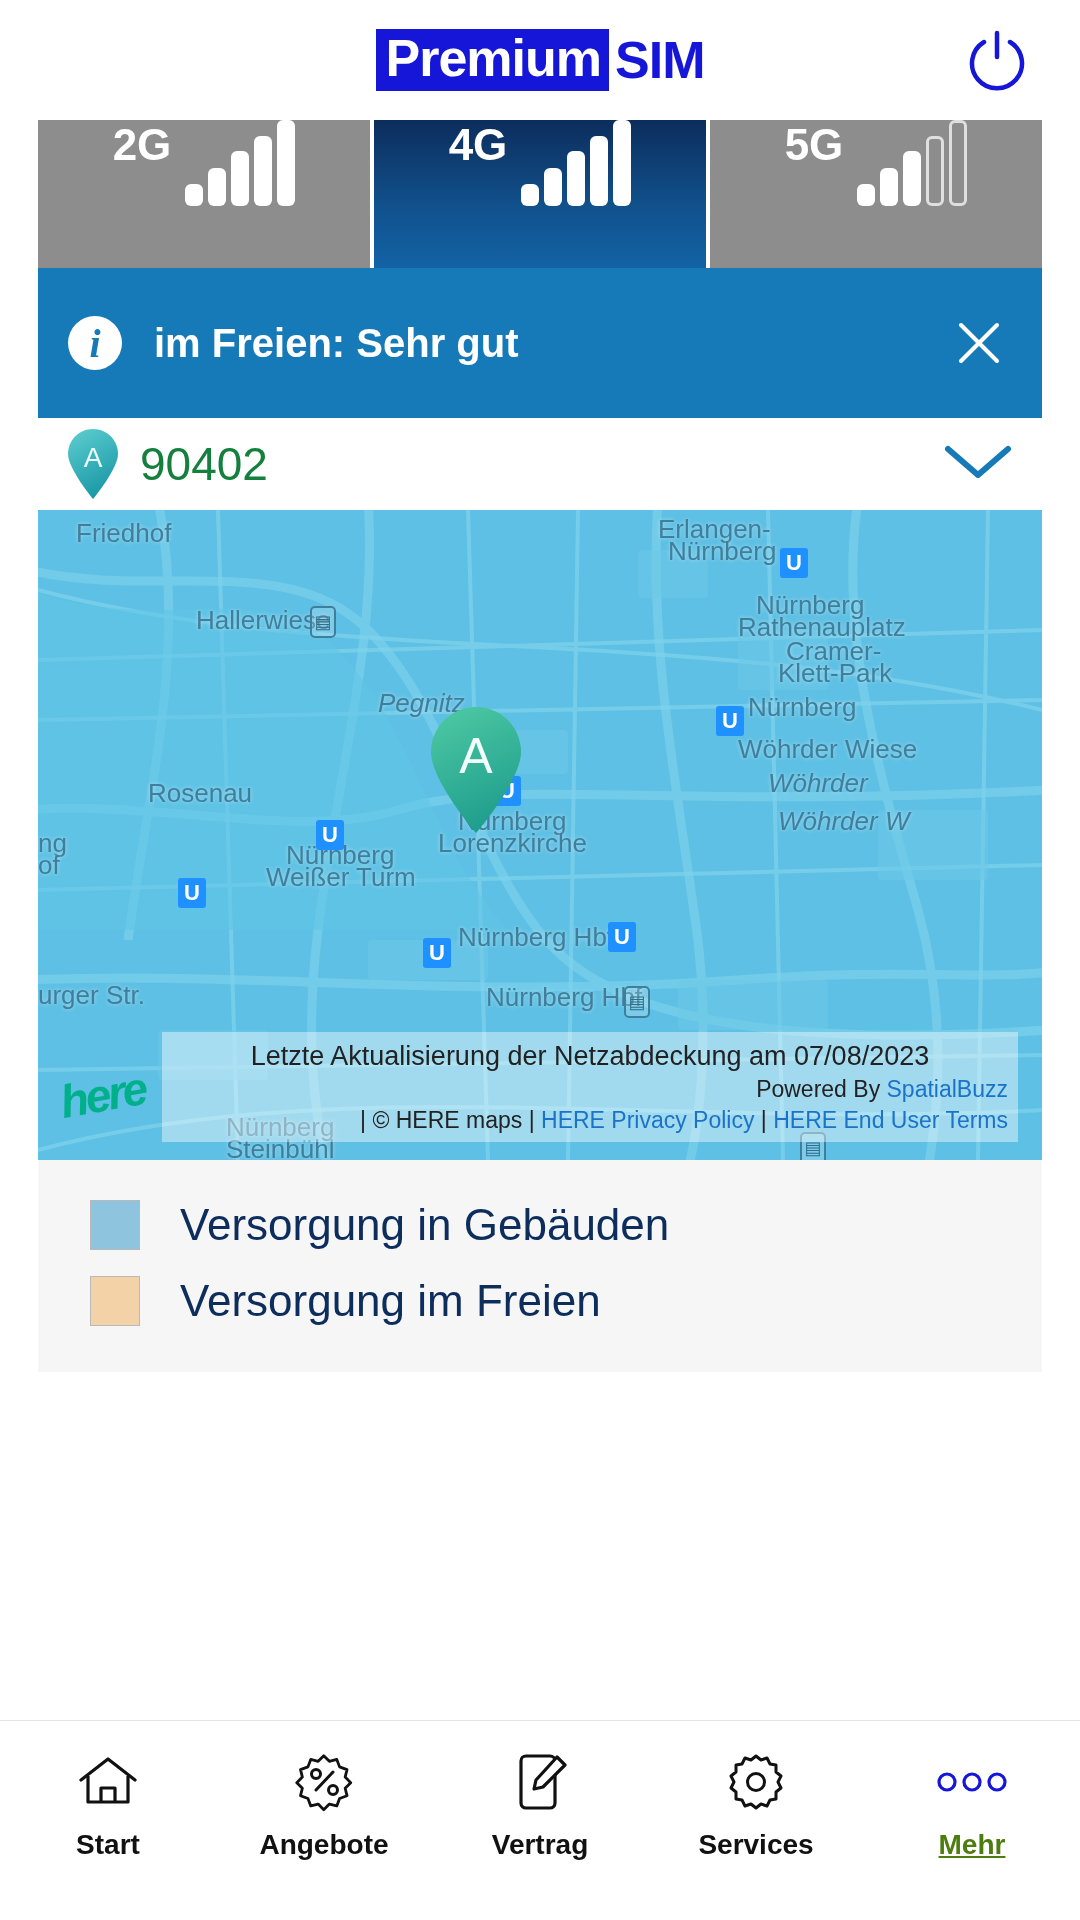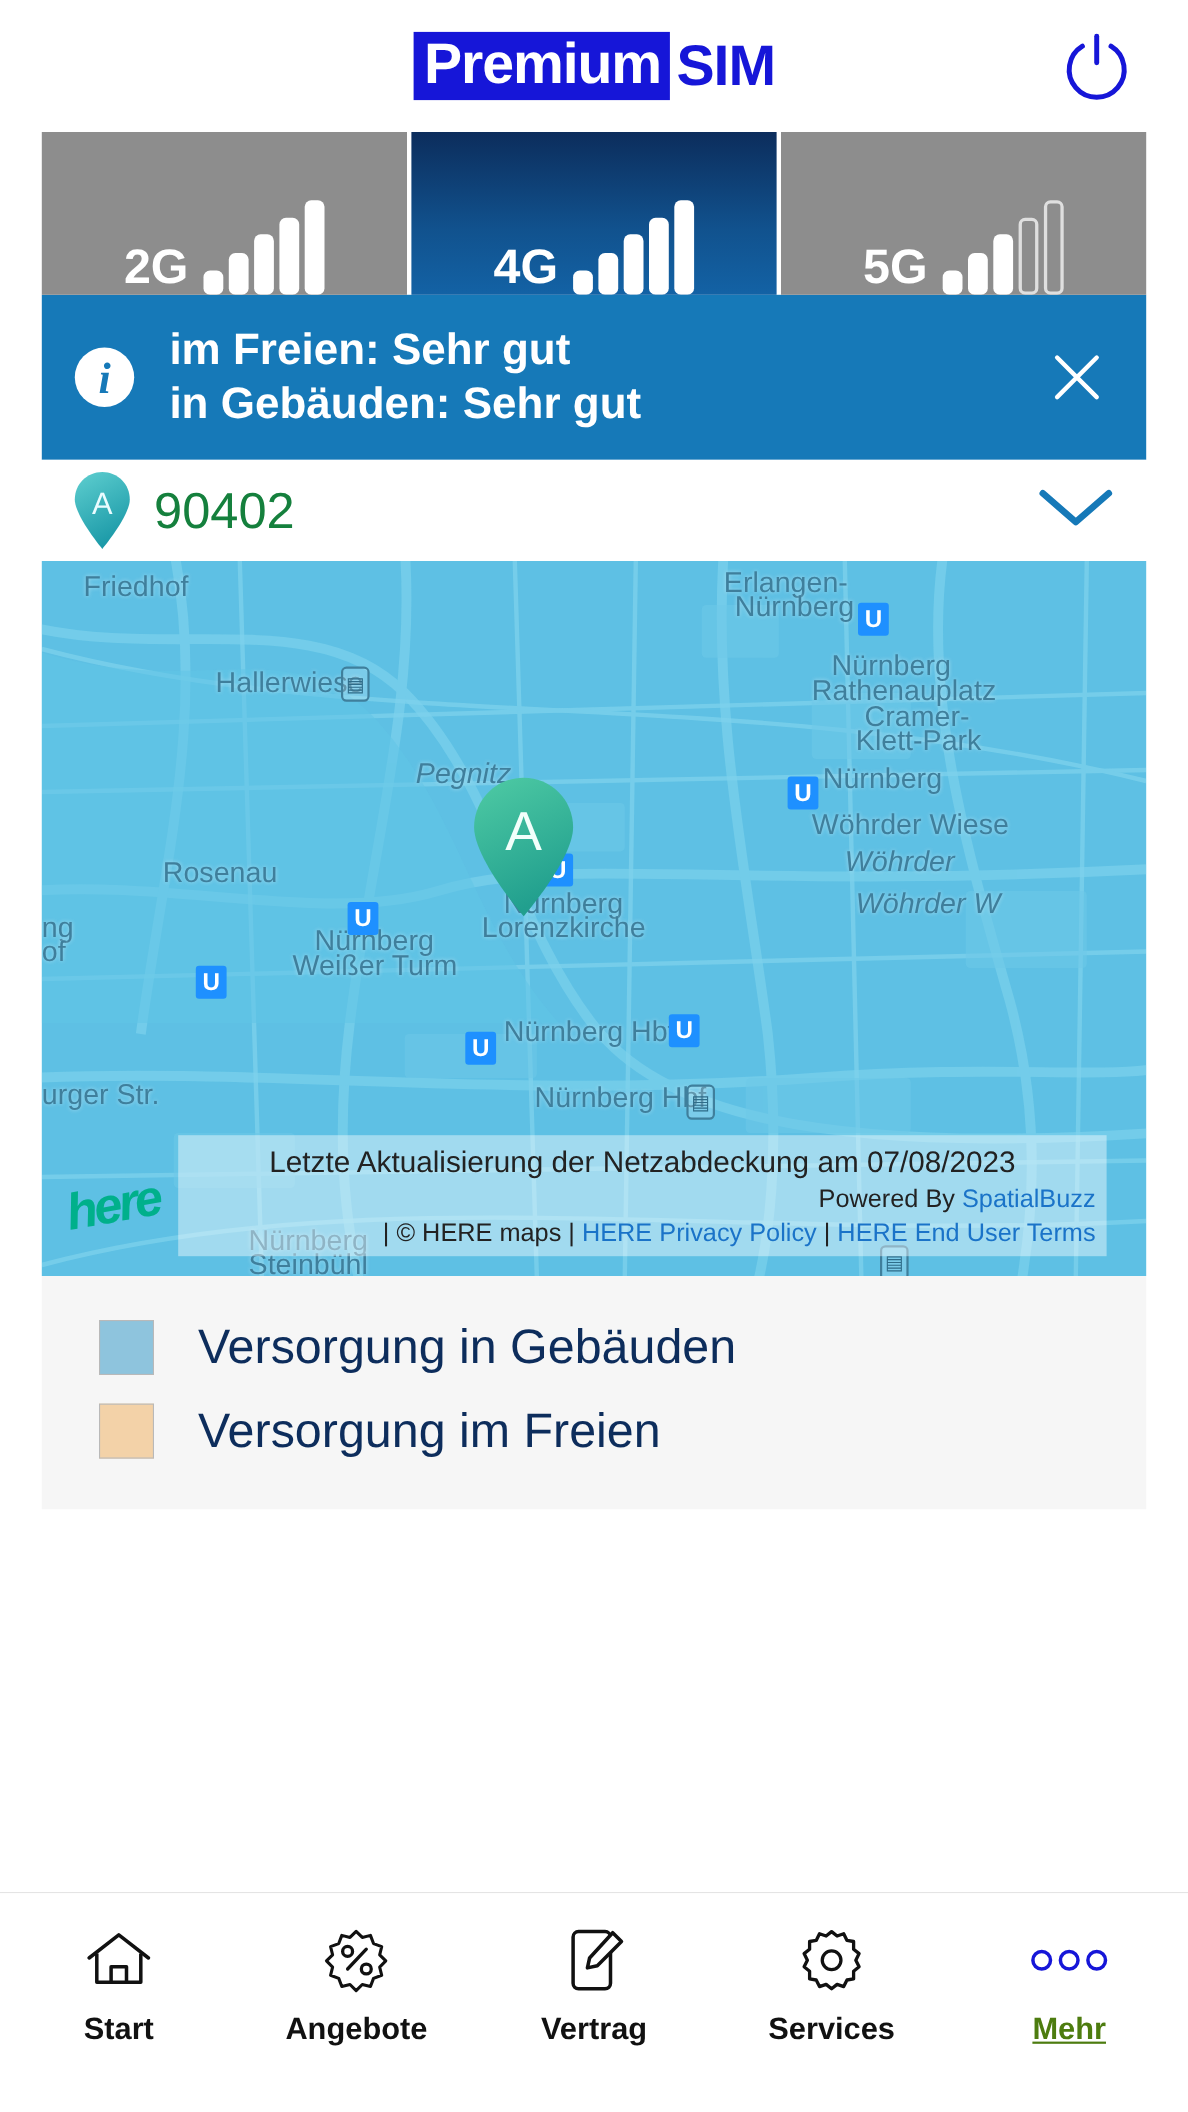--- a/index.html
+++ b/index.html
@@ -26,21 +26,21 @@
   .power-btn {
     position: absolute; right: 46px; top: 50%; transform: translateY(-50%);
     width: 74px; height: 74px; display: flex; align-items: center; justify-content: center;
     cursor: pointer;
   }
 
   
   .tabs { display: flex; margin: 0 38px; height: 148px; gap: 4px; }
   .tab {
     flex: 1; position: relative; background: #8d8d8d;
-    display: flex; align-items: flex-end; justify-content: center; gap: 14px;
+    display: flex; align-items: flex-start; justify-content: center; gap: 14px;
     cursor: pointer; overflow: hidden;
   }
   .tab.active { background: linear-gradient(180deg,#0c2d5c 0%,#11528e 60%,#1362a5 100%); }
   .tab-label { color: #ffffff; font-size: 44px; font-weight: bold; letter-spacing: 0px; }
   .bars { display: flex; align-items: flex-end; gap: 5px; height: 86px; }
   .bar { width: 18px; background: #ffffff; border-radius: 6px; }
   .bar.hollow { background: transparent; border: 3px solid rgba(255,255,255,.72); }
 
   
   .info-banner {
@@ -87,21 +87,21 @@
     font-size: 18px; color:#2f6d8a; background: rgba(255,255,255,.18);
   }
   .big-pin { position: absolute; left: 390px; top: 195px; width: 96px; height: 130px; }
   .here-logo {
     position: absolute; left: 22px; bottom: 38px;
     font-size: 46px; font-weight: bold; color: #1a1a1a; font-style: italic;
     transform: rotate(-10deg); letter-spacing: -3px;
   }
   .here-logo span { color: #00b08b; }
   .attrib {
-    position: absolute; left: 124px; right: 36px; bottom: 18px;
+    position: absolute; left: 124px; right: 24px; bottom: 18px;
     background: rgba(255,255,255,.42); padding: 8px 10px 6px;
   }
   .attrib-line1 { font-size: 27px; color: #222; text-align: center; line-height: 1.25; }
   .attrib-line2 { font-size: 23px; color: #222; text-align: right; line-height: 1.35; }
   .attrib-line3 { font-size: 23px; color: #222; text-align: right; line-height: 1.35; }
   .lnk { color: #1a73c8; }
 
   
   .legend { margin: 0 38px; background: #f6f6f6; padding: 40px 0 46px 52px; }
   .legend-item { display: flex; align-items: center; margin-bottom: 26px; }
@@ -171,21 +171,20 @@
           <i class="bar hollow" style="height:70px"></i>
           <i class="bar hollow" style="height:86px"></i>
       </span>
     </div>
   </div>
 
   <div class="info-banner">
     <div class="info-icon">i</div>
     <div class="info-text">
       <div class="info-line">im Freien: Sehr gut</div>
-      <div class="info-line">in Gebäuden: Sehr gut</div>
     </div>
     <div class="close-btn">
       <svg width="56" height="56" viewBox="0 0 56 56" aria-hidden="true">
         <line x1="10" y1="10" x2="46" y2="46" stroke="#ffffff" stroke-width="4" stroke-linecap="round"></line>
         <line x1="46" y1="10" x2="10" y2="46" stroke="#ffffff" stroke-width="4" stroke-linecap="round"></line>
       </svg>
     </div>
   </div>
 
   <div class="loc-row">

